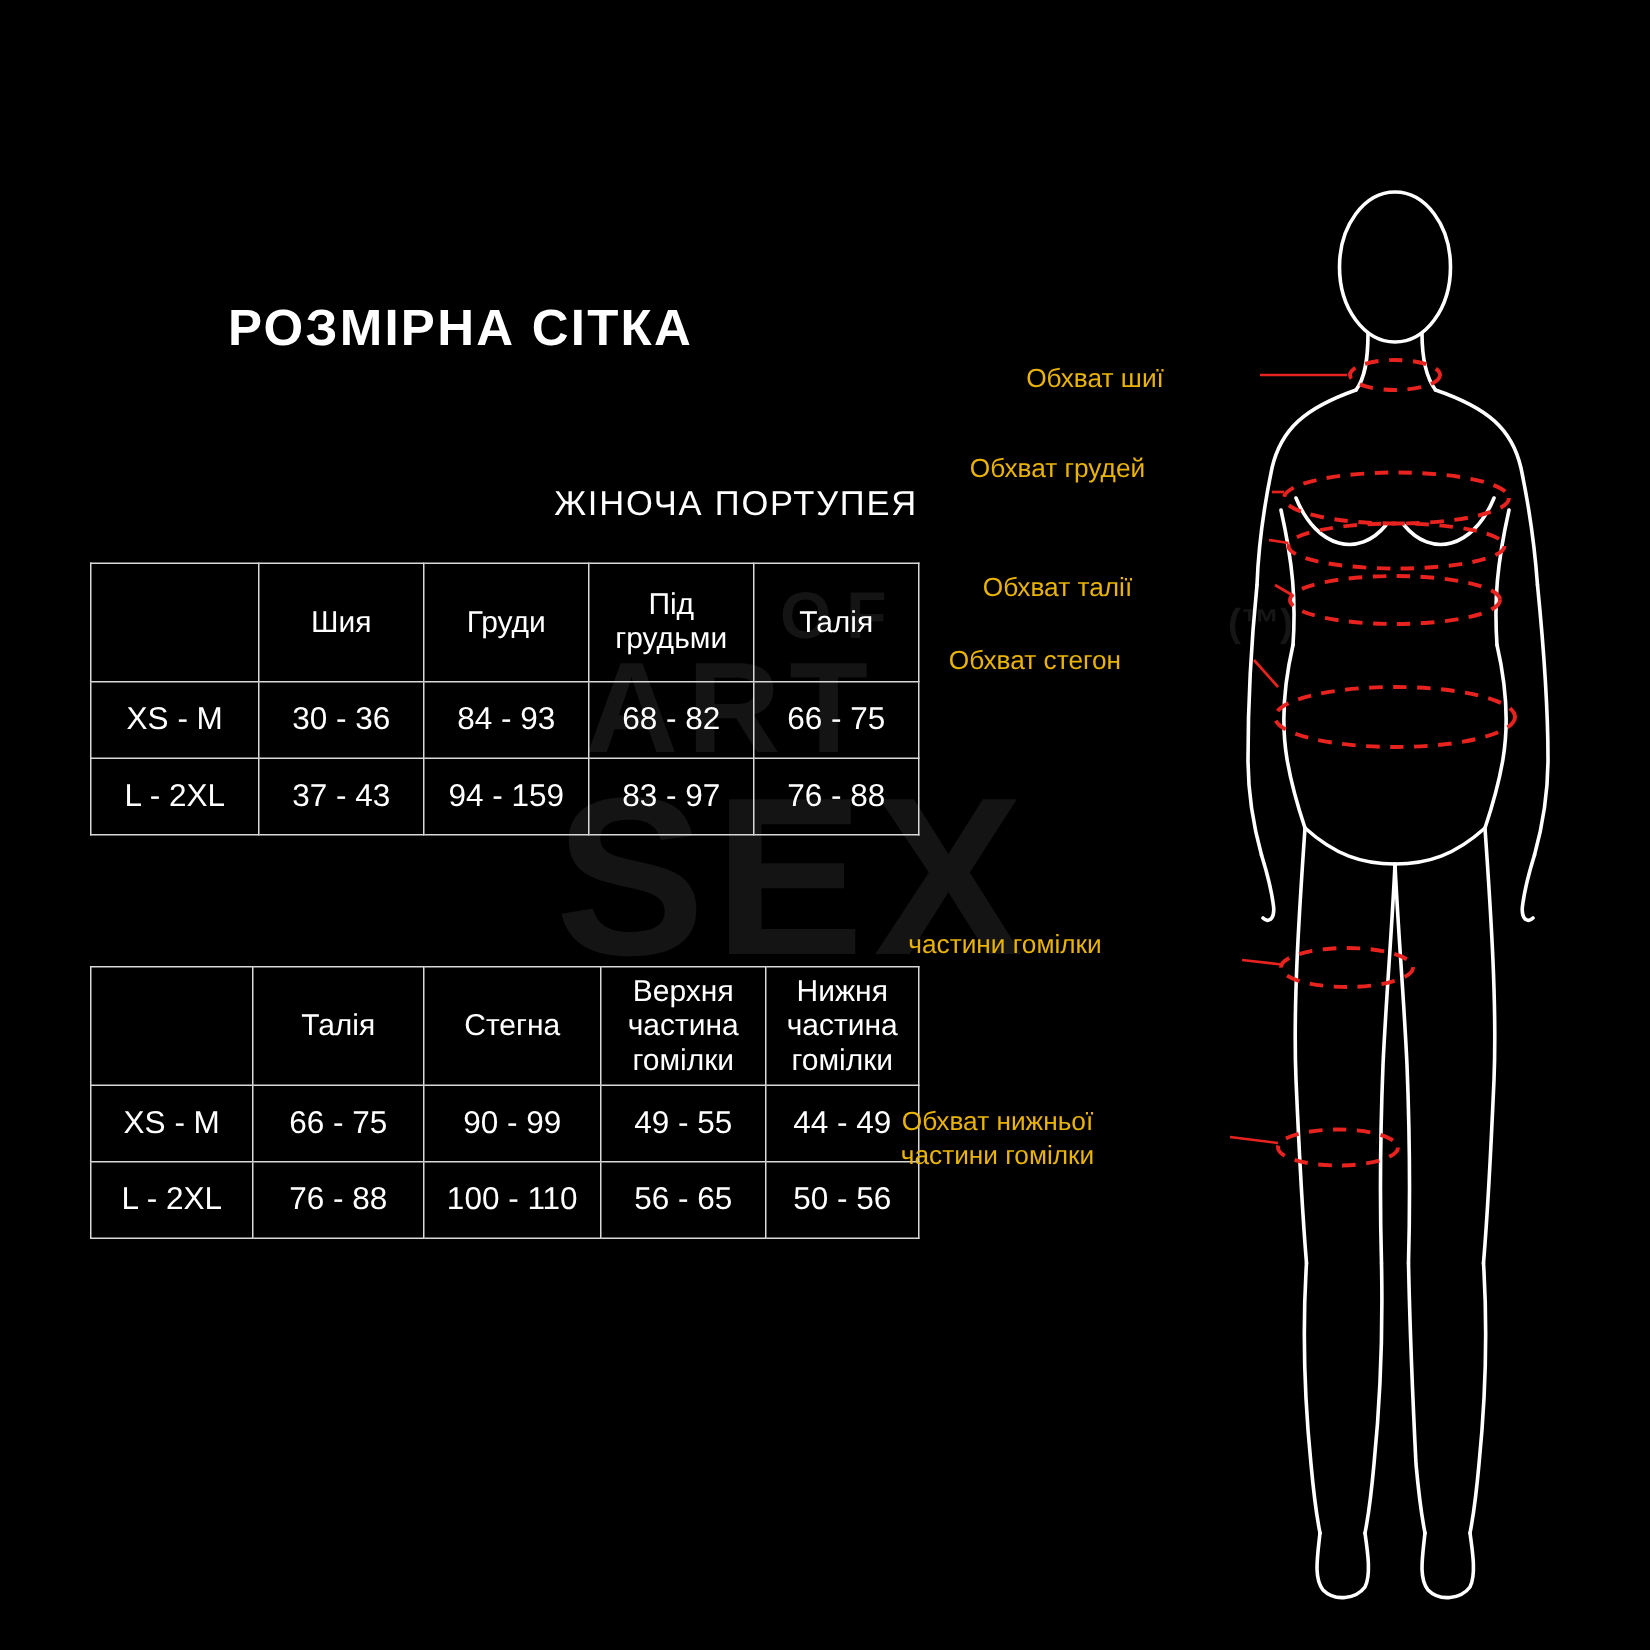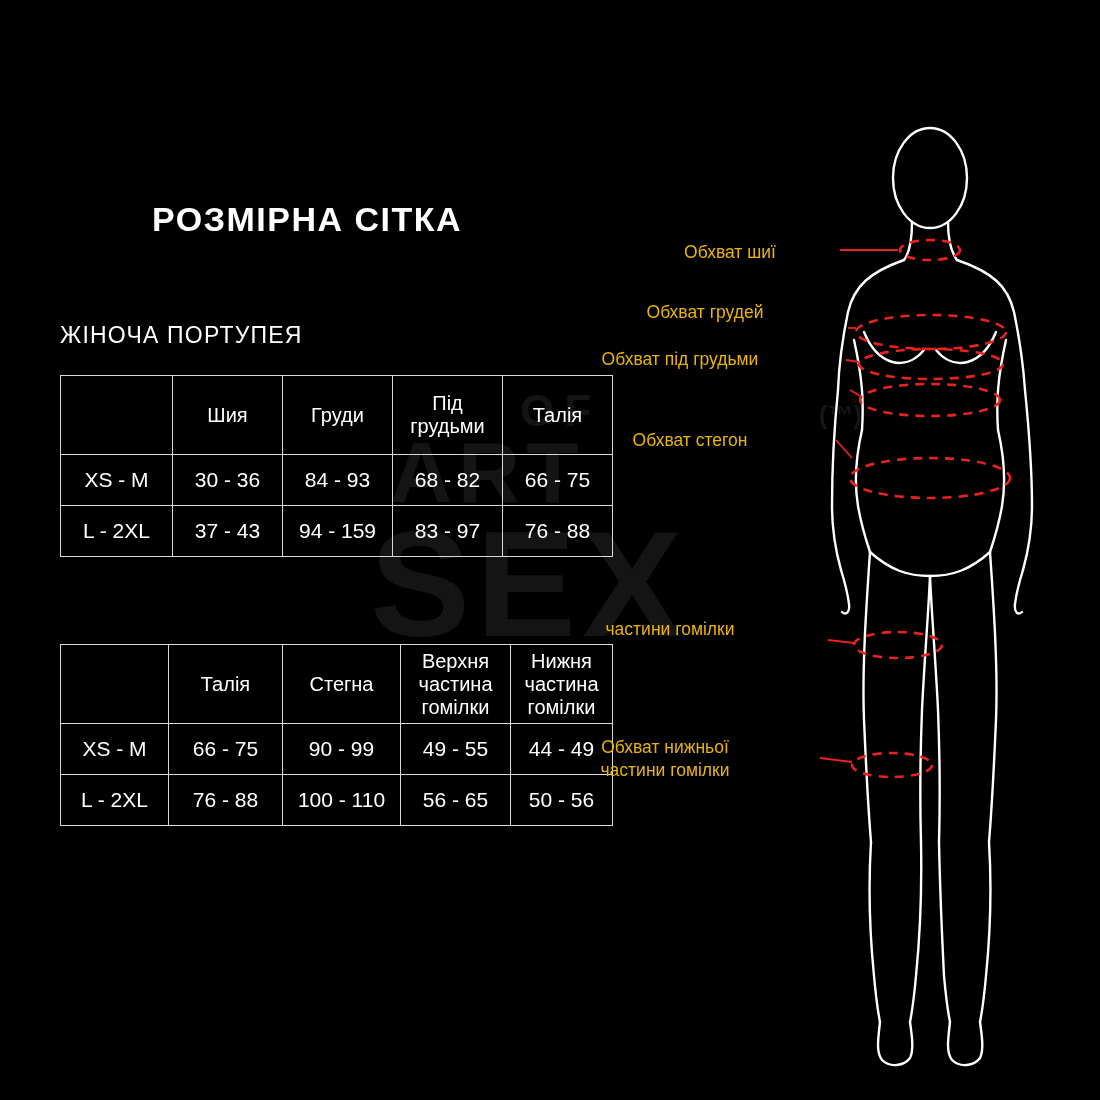--- a/index.html
+++ b/index.html
@@ -57,21 +57,21 @@
   .main-title {
     position: absolute;
     left: 152px;
     top: 200px;
     font-size: 34px;
     font-weight: bold;
     letter-spacing: 1.5px;
   }
 
   .section-title {
-    text-align: left;
+    text-align: right;
     font-size: 23px;
     letter-spacing: 1.2px;
     font-weight: normal;
   }
 
   .tbl-wrap { position: absolute; }
   .tbl-wrap.t1 { left: 60px; top: 322px; width: 552px; }
   .tbl-wrap.t2 { left: 60px; top: 618px; width: 552px; }
 
   table.size-table {
@@ -288,22 +288,22 @@
       <line x1="180" y1="658" x2="212" y2="662"></line>
     </g>
   </svg>
 
   <div class="callout" style="left:-10px; top:142px; width:200px;">
     <span>Обхват шиї</span>
   </div>
   <div class="callout" style="left:-60px; top:202px; width:250px;">
     <span>Обхват грудей</span>
   </div>
-  <div class="callout" style="left:-110px; top:249px; width:300px;">
-    <span>Обхват під грудьми</span>
+  <div class="callout" style="left:-60px; top:281px; width:250px;">
+    <span>Обхват талії</span>
   </div>
   <div class="callout" style="left:-80px; top:330px; width:260px;">
     <span>Обхват стегон</span>
   </div>
   <div class="callout two-line" style="left:-115px; top:518px; width:290px;">
     <div>частини гомілки</div>
   </div>
   <div class="callout two-line" style="left:-120px; top:636px; width:290px;">
     <div>Обхват нижньої</div>
     <div>частини гомілки</div>

